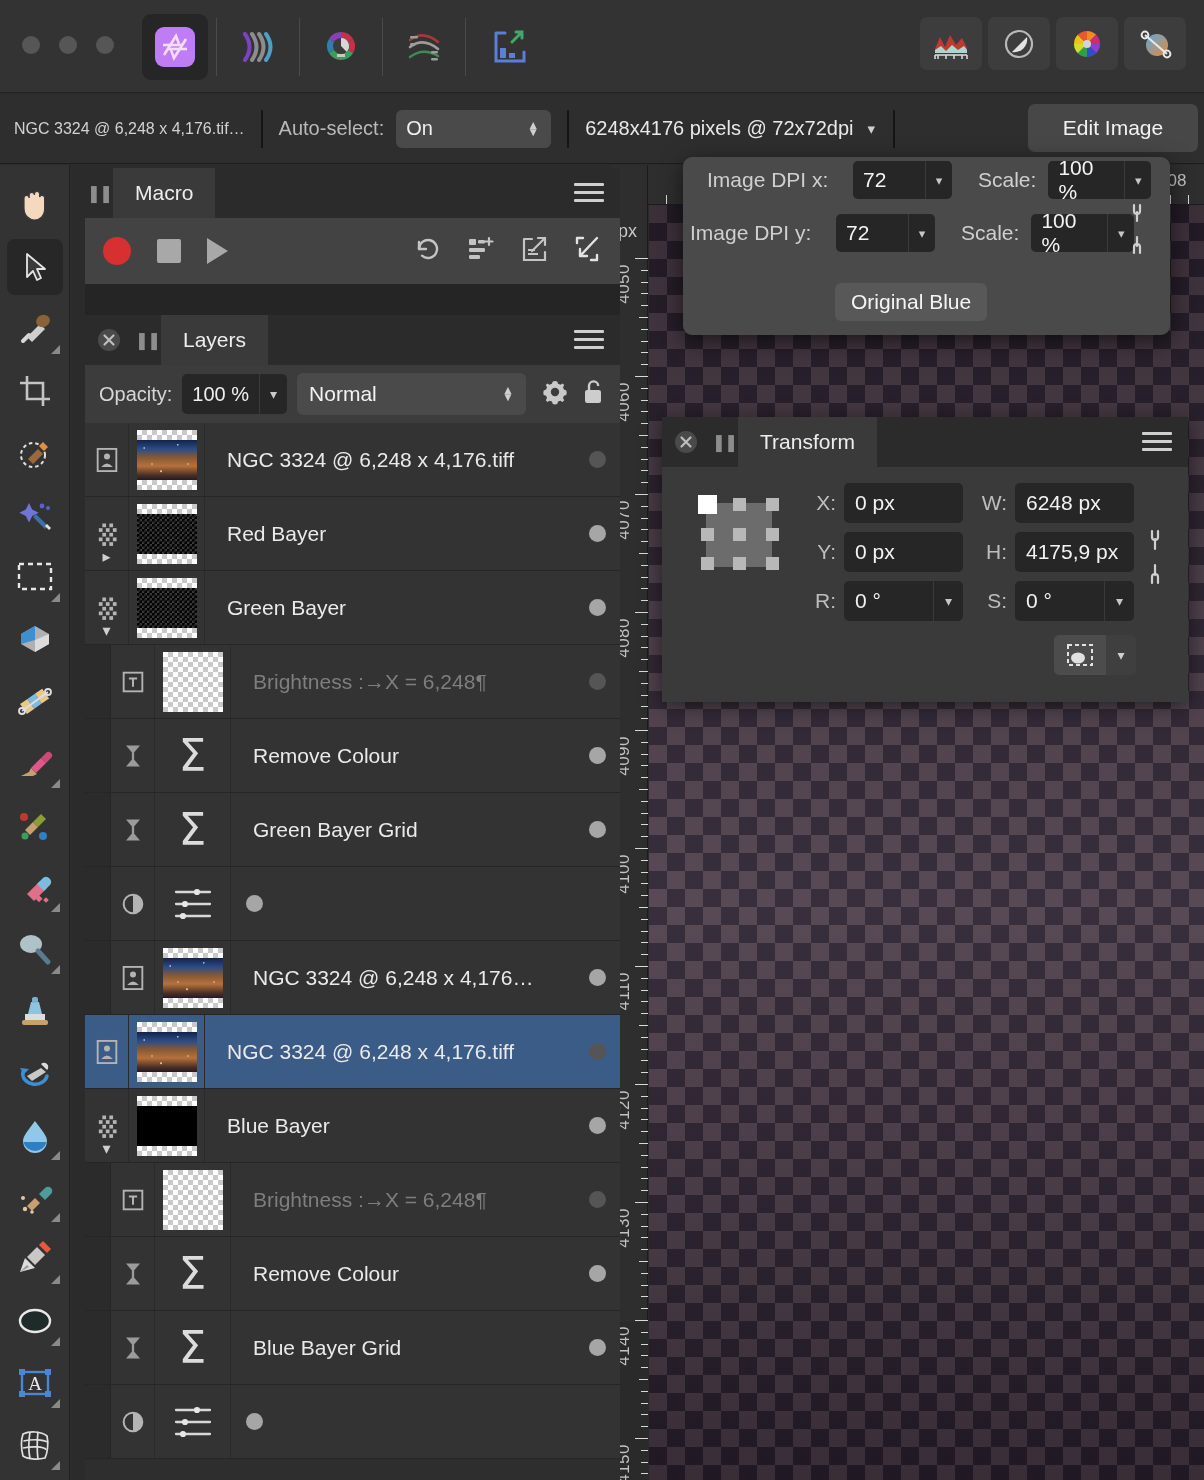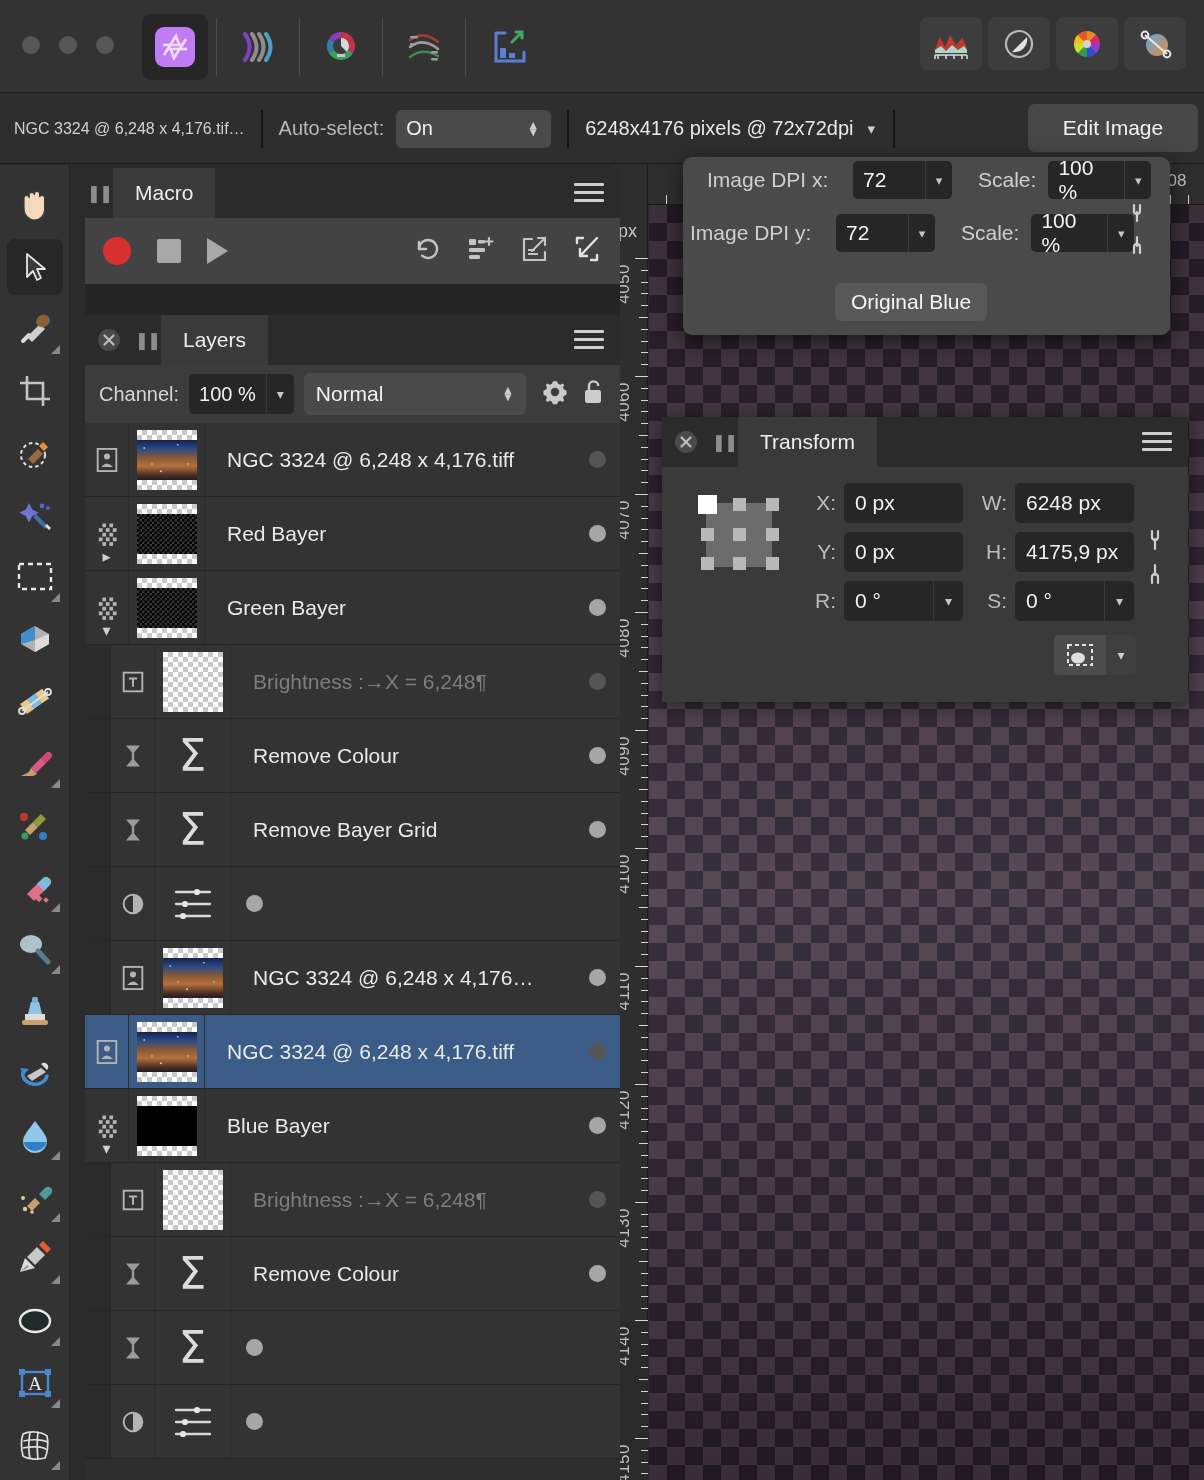--- a/index.html
+++ b/index.html
@@ -839,21 +839,21 @@
       <div class="tab-grip">❚❚</div>
       <div class="tab-item">Layers</div>
       <div class="panel-menu">
           <i></i>
           <i></i>
           <i></i>
         </div>
     </div>
 
     <div class="layers-opt">
-      <span class="lo-label">Channel:</span>
+      <span class="lo-label">Opacity:</span>
       <div style="display:flex;">
         <div class="num-field">100 %</div>
         <div class="num-chev">▾</div>
       </div>
       <div class="blend-select">
         <span>Normal</span>
         <span class="stepper">
             <span>▲</span>
             <span>▼</span>
           </span>
@@ -998,21 +998,21 @@
               <g fill="#9b9b9b">
                 <path d="M6 3 h12 l-6 7z"></path>
                 <path d="M6 21 h12 l-6-7z"></path>
                 <rect x="11" y="9" width="2" height="6"></rect>
               </g>
             </svg>
           </span>
           <span class="thumbcell">
             <span class="sigma">Σ</span>
           </span>
-          <span class="lname">Remove Bayer Grid</span>
+          <span class="lname">Green Bayer Grid</span>
           <span class="lvis">
             <i></i>
           </span>
         </div>
         <div class="lrow">
           <span class="indent"></span>
           <span class="disc">
             <svg class="discico" viewBox="0 0 24 24">
               <circle cx="12" cy="12" r="8" fill="none" stroke="#b4b4b4" stroke-width="1.7"></circle>
               <path d="M12 4 a8 8 0 0 1 0 16z" fill="#b4b4b4"></path>
@@ -1150,20 +1150,21 @@
               <g fill="#9b9b9b">
                 <path d="M6 3 h12 l-6 7z"></path>
                 <path d="M6 21 h12 l-6-7z"></path>
                 <rect x="11" y="9" width="2" height="6"></rect>
               </g>
             </svg>
           </span>
           <span class="thumbcell">
             <span class="sigma">Σ</span>
           </span>
+          <span class="lname">Blue Bayer Grid</span>
           <span class="lvis">
             <i></i>
           </span>
         </div>
         <div class="lrow">
           <span class="indent"></span>
           <span class="disc">
             <svg class="discico" viewBox="0 0 24 24">
               <circle cx="12" cy="12" r="8" fill="none" stroke="#b4b4b4" stroke-width="1.7"></circle>
               <path d="M12 4 a8 8 0 0 1 0 16z" fill="#b4b4b4"></path>

